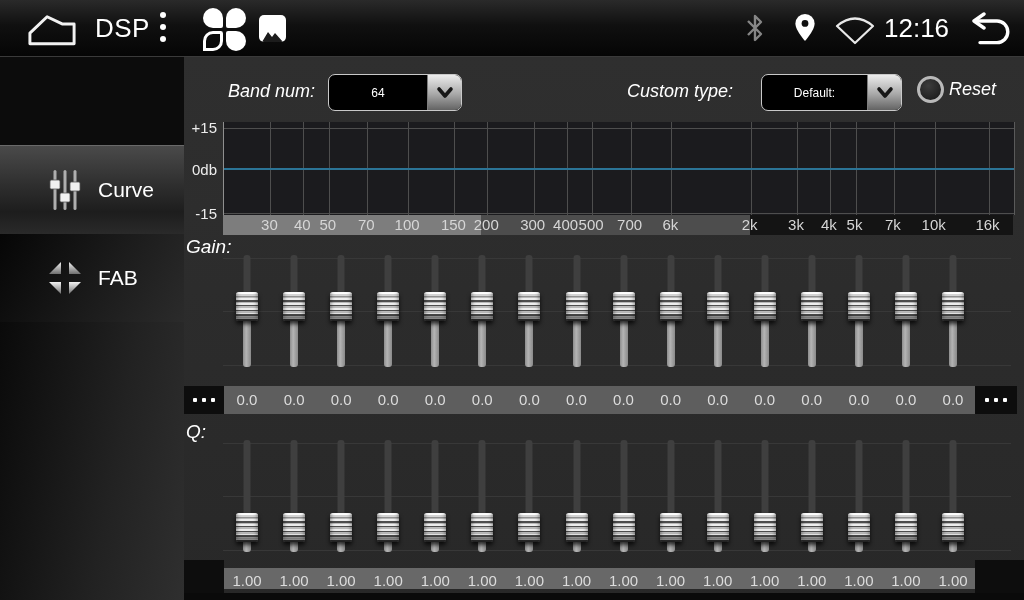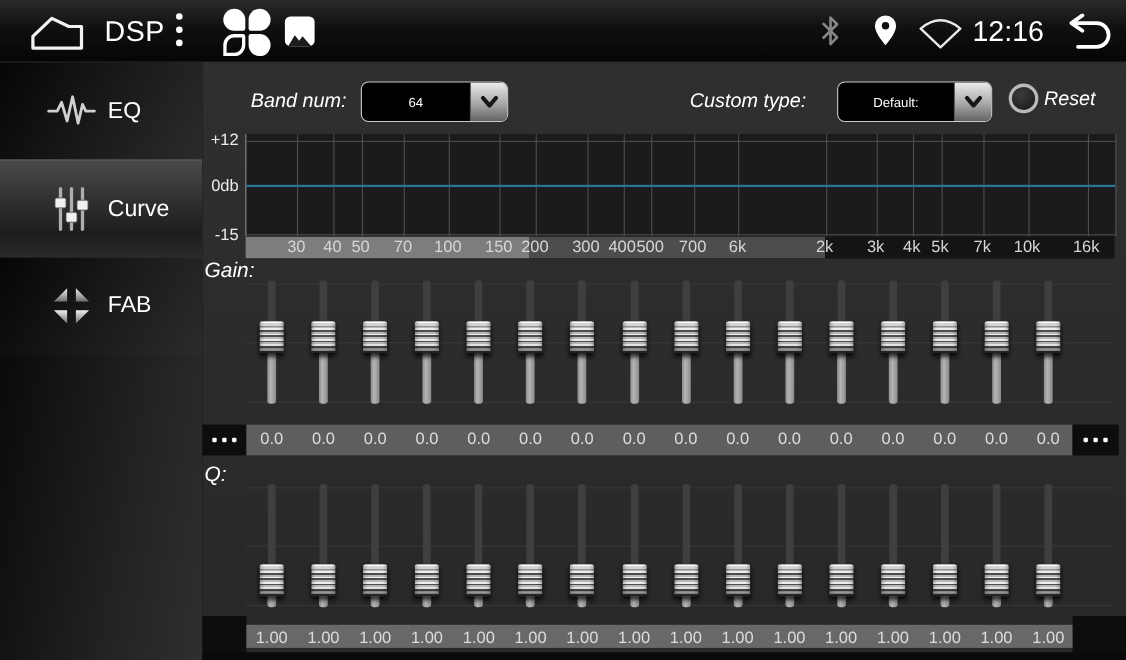--- a/index.html
+++ b/index.html
@@ -120,28 +120,20 @@
   <div class="tb-time abs" style="left:884px;top:13px;">12:16</div>
   <div class="abs" style="left:962px;top:12px;cursor:pointer;">
     <svg width="52" height="34" viewBox="0 0 52 34">
       <path d="M14,9 H35 a10.8,10.8 0 0 1 0,21.6 H18" fill="none" stroke="#fff" stroke-width="3.4" stroke-linecap="round"></path>
       <path d="M22,2 L12,9 L22,16" fill="none" stroke="#fff" stroke-width="3.4" stroke-linecap="round" stroke-linejoin="round"></path>
     </svg>
   </div>
 </div>
 
 <div id="sidebar">
-  <div class="sb-item" style="top:0;">
-    <span class="sb-icon">
-      <svg width="44" height="32" viewBox="0 0 44 32">
-        <polyline points="1,16 9,16 13,8 18,25 23,3 28,27 32,10 35,16 43,16" fill="none" stroke="#cfcfcf" stroke-width="2.6" stroke-linejoin="round" stroke-linecap="round"></polyline>
-      </svg>
-    </span>
-    <span class="sb-label">EQ</span>
-  </div>
   <div class="sb-item sel" style="top:88px;">
     <span class="sb-icon">
       <svg width="36" height="44" viewBox="0 0 36 44">
         <rect x="6.5" y="2" width="3" height="40" rx="1.5" fill="#aeaeae"></rect>
         <rect x="16.5" y="2" width="3" height="40" rx="1.5" fill="#aeaeae"></rect>
         <rect x="26.5" y="2" width="3" height="40" rx="1.5" fill="#aeaeae"></rect>
         <rect x="3" y="12" width="10" height="9" rx="1.5" fill="#f0f0f0" stroke="#555" stroke-width="0.8"></rect>
         <rect x="13" y="25" width="10" height="9" rx="1.5" fill="#f0f0f0" stroke="#555" stroke-width="0.8"></rect>
         <rect x="23" y="14" width="10" height="9" rx="1.5" fill="#f0f0f0" stroke="#555" stroke-width="0.8"></rect>
       </svg>
@@ -184,21 +176,21 @@
     <span class="dd-val">Default:</span>
     <span class="dd-chev">
       <svg width="20" height="14" viewBox="0 0 20 14">
           <path d="M4,3 L10,10 L16,3" fill="none" stroke="#171717" stroke-width="3.6" stroke-linecap="round" stroke-linejoin="round"></path>
         </svg>
     </span>
   </div>
   <div class="radio" style="left:733px;top:19px;"></div>
   <div class="lab abs" style="left:765px;top:22px;">Reset</div>
 
-  <div class="ylab" style="left:-2px;top:62px;">+12</div>
+  <div class="ylab" style="left:-2px;top:62px;">+15</div>
   <div class="ylab" style="left:-2px;top:104px;">0db</div>
   <div class="ylab" style="left:-2px;top:148px;">-15</div>
 
   <div id="plot">
       <div class="hgrid" style="top: 6px;"></div>
       <div class="hgrid" style="top: 47px;"></div>
       <div class="hgrid" style="top: 91px;"></div>
       <div class="vgrid" style="left: 46.4px;"></div>
       <div class="vgrid" style="left: 79.3px;"></div>
       <div class="vgrid" style="left: 104.8px;"></div>

